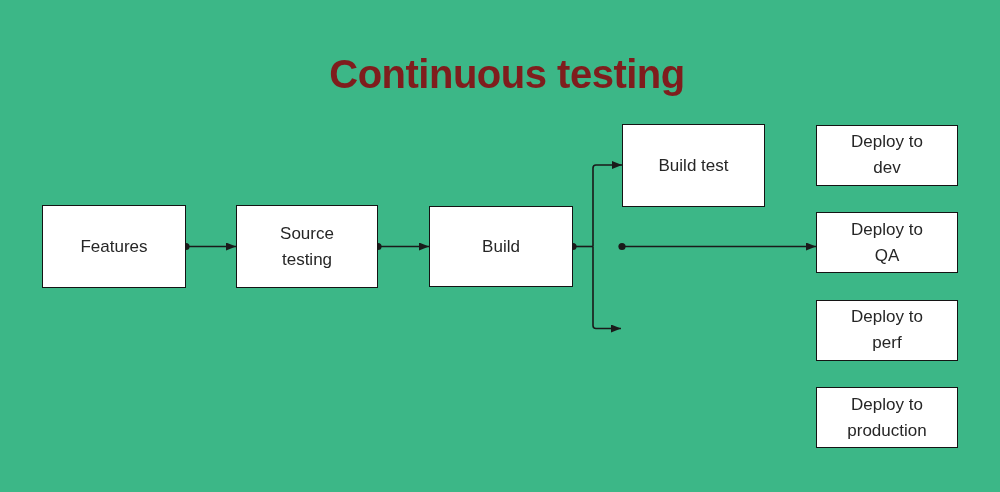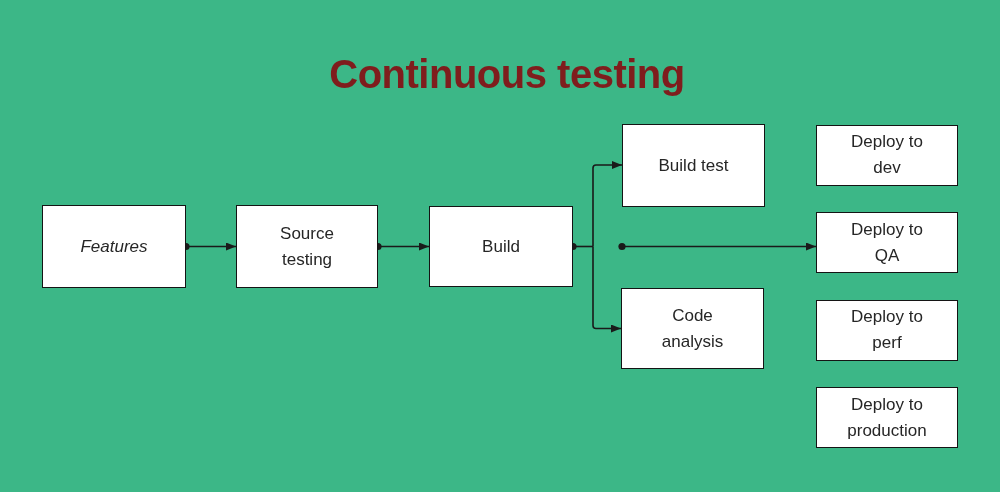--- a/index.html
+++ b/index.html
@@ -97,41 +97,37 @@
     <path class="edge" d="M593 246.5 V168 Q593 165 596 165 H622" marker-end="url(#ah)"></path>
     <path class="edge" d="M593 246.5 V325.5 Q593 328.5 596 328.5 H621" marker-end="url(#ah)"></path>
     <path class="edge" d="M622 246.5 H816" marker-end="url(#ah)"></path>
 
     <circle class="dot" cx="186" cy="246.5" r="3.6"></circle>
     <circle class="dot" cx="378" cy="246.5" r="3.6"></circle>
     <circle class="dot" cx="573" cy="246.5" r="3.6"></circle>
     <circle class="dot" cx="622" cy="246.5" r="3.6"></circle>
   </svg>
 
-  <div class="node" style="left:42px; top:205px; width:144px; height:83px;font-style:italic;">
+  <div class="node" style="left:42px; top:205px; width:144px; height:83px;">
     <span>Features</span>
   </div>
 
   <div class="node" style="left:236px; top:205px; width:142px; height:83px;">
     <span>Source
 testing</span>
   </div>
 
   <div class="node" style="left:429px; top:206px; width:144px; height:81px;">
     <span>Build</span>
   </div>
 
   <div class="node" style="left:622px; top:124px; width:143px; height:83px;">
     <span>Build test</span>
   </div>
 
-  <div class="node" style="left:621px; top:288px; width:143px; height:81px;">
-    <span>Code
-analysis</span>
-  </div>
 
   <div class="deploy-stack">
     <div class="node">
       <span>Deploy to
 dev</span>
     </div>
     <div class="node">
       <span>Deploy to
 QA</span>
     </div>

